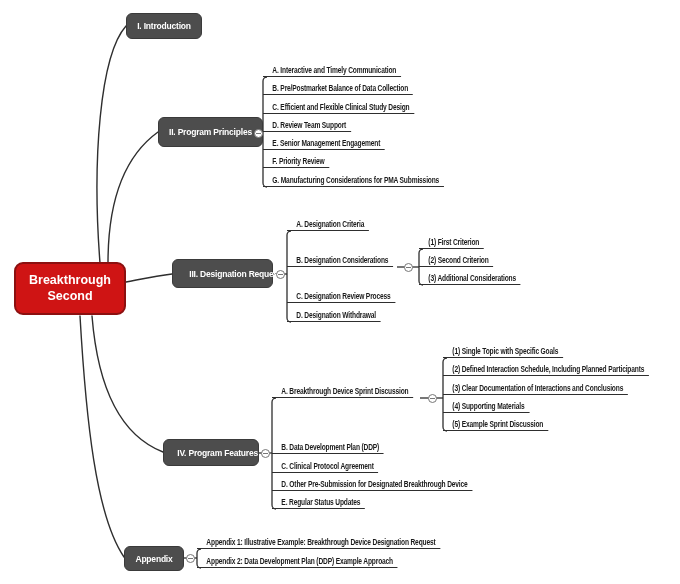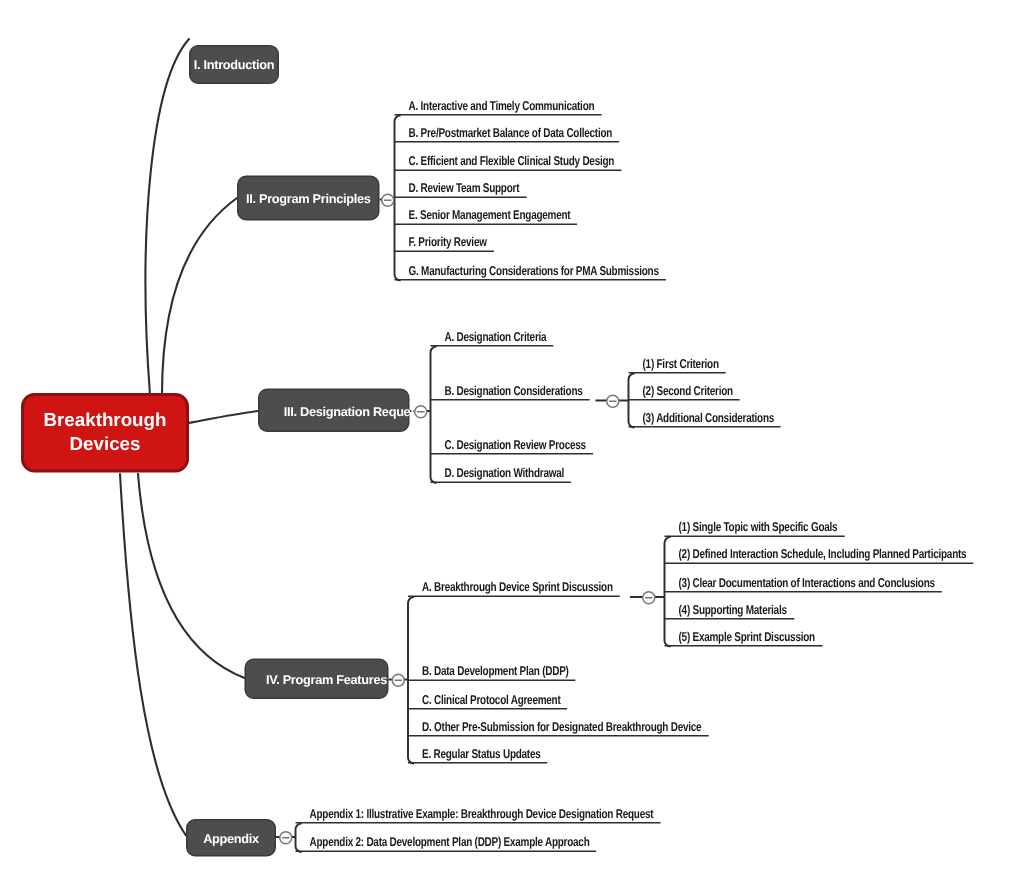--- a/index.html
+++ b/index.html
@@ -59,27 +59,27 @@
       <path d="M 259 453 L 272 453"></path>
       <path d="M 276 398 A 4 4 0 0 0 272 402 L 272 505 A 4 4 0 0 0 276 509"></path>
       <path d="M 420 398 L 443 398"></path>
       <path d="M 447 358 A 4 4 0 0 0 443 362 L 443 427 A 4 4 0 0 0 447 431"></path>
       <path d="M 184 558 L 197 558"></path>
       <path d="M 201 549 A 4 4 0 0 0 197 553 L 197 564 A 4 4 0 0 0 201 568"></path>
     </g>
   </svg>
 
   <div class="root" style="left:14px;top:262px;width:112px;height:53px;">
-    <span style="width:84px;">Breakthrough Devices</span>
+    <span style="width:84px;">Breakthrough Second</span>
   </div>
 
-  <div class="node" style="left:126px;top:30px;width:60px;height:26px;">
+  <div class="node" style="left:126px;top:13px;width:76px;height:26px;">
     <span>I. Introduction</span>
   </div>
-  <div class="node" style="left:158px;top:117px;width:95px;height:30px;">
+  <div class="node" style="left:158px;top:117px;width:105px;height:30px;">
     <span>II. Program Principles</span>
   </div>
   <div class="node" style="left:172px;top:259px;width:101px;height:29px;padding-left:25px;">
     <span>III. Designation Request</span>
   </div>
   <div class="node" style="left:163px;top:439px;width:96px;height:27px;justify-content:flex-end;">
     <span>IV. Program Features</span>
   </div>
   <div class="node" style="left:124px;top:546px;width:60px;height:25px;">
     <span>Appendix</span>

